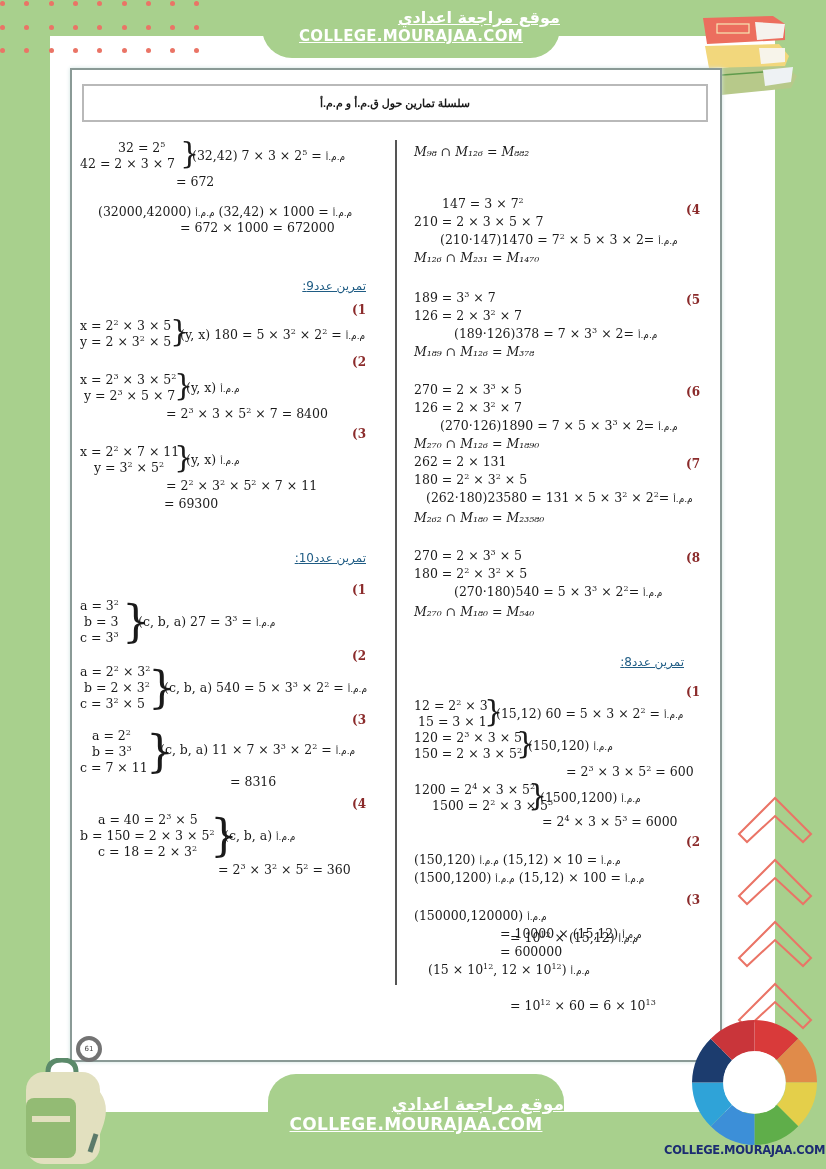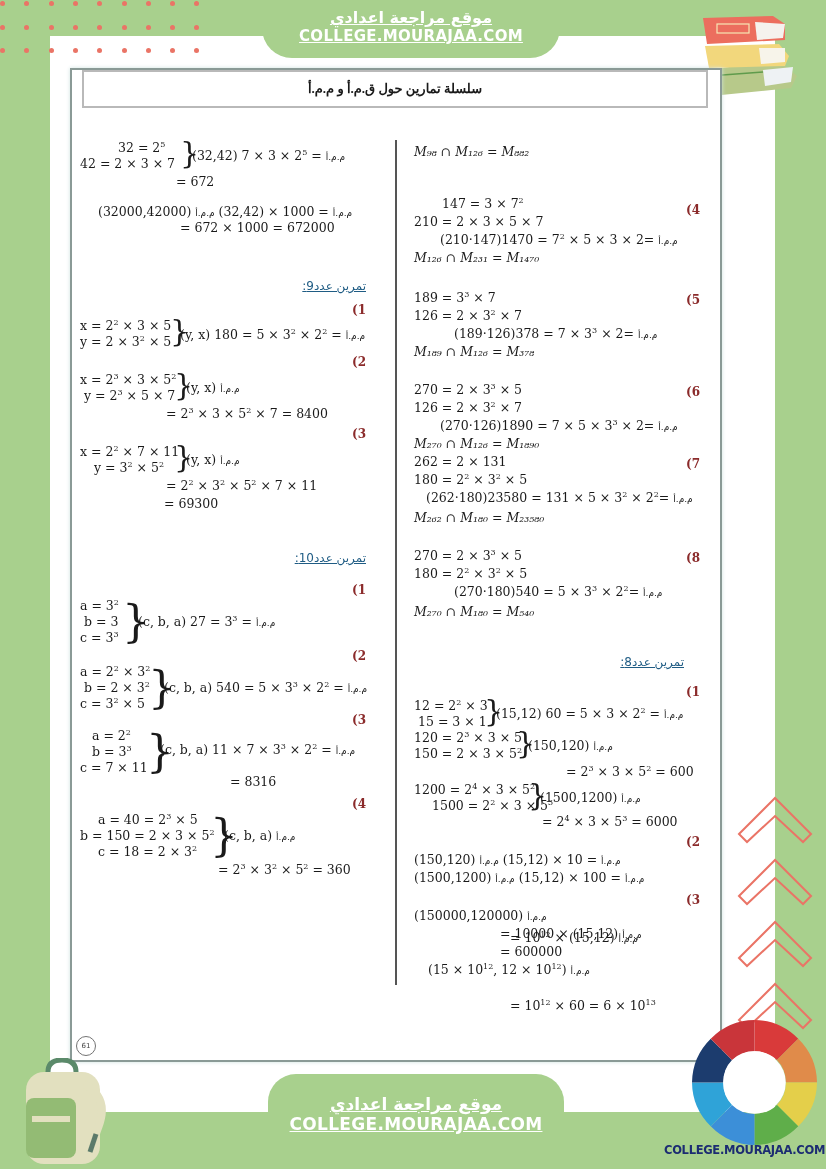--- a/index.html
+++ b/index.html
@@ -13,33 +13,33 @@
   .dot{position:absolute;width:5px;height:5px;border-radius:50%;background:#ea7466;}
   .banner{position:absolute;background:#a8d08d;border-radius:28px 28px 0 0;text-align:center;color:#fff;font-family:"DejaVu Sans",sans-serif;font-weight:bold;}
   #top-banner{left:262px;top:0;width:298px;height:58px;border-radius:0 0 30px 30px;}
   #bottom-banner{left:268px;top:1074px;width:296px;height:95px;}
   .banner .ar{font-size:16px;text-decoration:underline;display:block;}
   .banner .en{font-size:15px;text-decoration:underline;display:block;letter-spacing:0.3px;}
   #top-banner .ar{margin-top:8px;}
   #bottom-banner .ar{margin-top:20px;font-size:17px;}
   #bottom-banner .en{font-size:17px;}
   #page{position:absolute;left:70px;top:68px;width:648px;height:990px;border:2px solid #8a9a96;background:#fff;box-shadow:0 0 4px #cfe3e0;}
-  #title-box{position:absolute;left:10px;top:0;width:622px;height:34px;border:2px solid #b9b9b9;text-align:center;line-height:34px;font-family:Liberation Serif, serif;font-weight:bold;font-size:13px;direction:rtl;}
+  #title-box{position:absolute;left:10px;top:14px;width:622px;height:34px;border:2px solid #b9b9b9;text-align:center;line-height:34px;font-family:Liberation Sans, sans-serif;font-weight:bold;font-size:11px;direction:rtl;}
   #divider{position:absolute;left:323px;top:70px;width:2px;height:845px;background:#555;}
   .col{position:absolute;top:68px;font-size:12.5px;line-height:16px;}
   #left-col{left:8px;width:300px;}
   #right-col{left:340px;width:290px;}
   .line{white-space:pre;position:absolute;}
   .num{position:absolute;color:#8b2b2b;font-weight:bold;font-size:12px;}
   .heading{position:absolute;color:#1f5c84;font-family:"DejaVu Sans",sans-serif;font-size:12px;text-decoration:underline;direction:rtl;}
   .brace{position:absolute;font-size:30px;line-height:30px;font-weight:lighter;}
   sup{font-size:8px;vertical-align:5px;line-height:0;}
-  .ar{font-family:"DejaVu Sans",sans-serif;}
+  .ar{font-family:"DejaVu Sans",sans-serif;text-align:right;}
   .lbl{font-family:"DejaVu Sans",sans-serif;font-size:9px;}
-  #page-num{position:absolute;left:4px;top:966px;width:18px;height:18px;border-radius:50%;border:1px solid #737373;font-size:7px;text-align:center;line-height:18px;font-family:"DejaVu Sans",sans-serif;color:#444;}
+  #page-num{position:absolute;left:4px;top:966px;width:18px;height:18px;border-radius:50%;border:4px solid #737373;font-size:7px;text-align:center;line-height:18px;font-family:"DejaVu Sans",sans-serif;color:#444;}
   #books{position:absolute;left:693px;top:10px;width:110px;height:88px;}
   #backpack{position:absolute;left:18px;top:1058px;width:92px;height:111px;}
   #chevrons{position:absolute;left:735px;top:790px;width:80px;height:250px;}
   #wheel{position:absolute;left:692px;top:1020px;width:125px;height:125px;}
   #wheel-caption{position:absolute;left:664px;top:1143px;width:160px;text-align:center;font-family:"DejaVu Sans",sans-serif;font-weight:bold;font-size:11.5px;color:#1c2c72;letter-spacing:-0.3px;}
 </style>
 </head>
 <body>
 
 <div class="green" id="top-band"></div>

